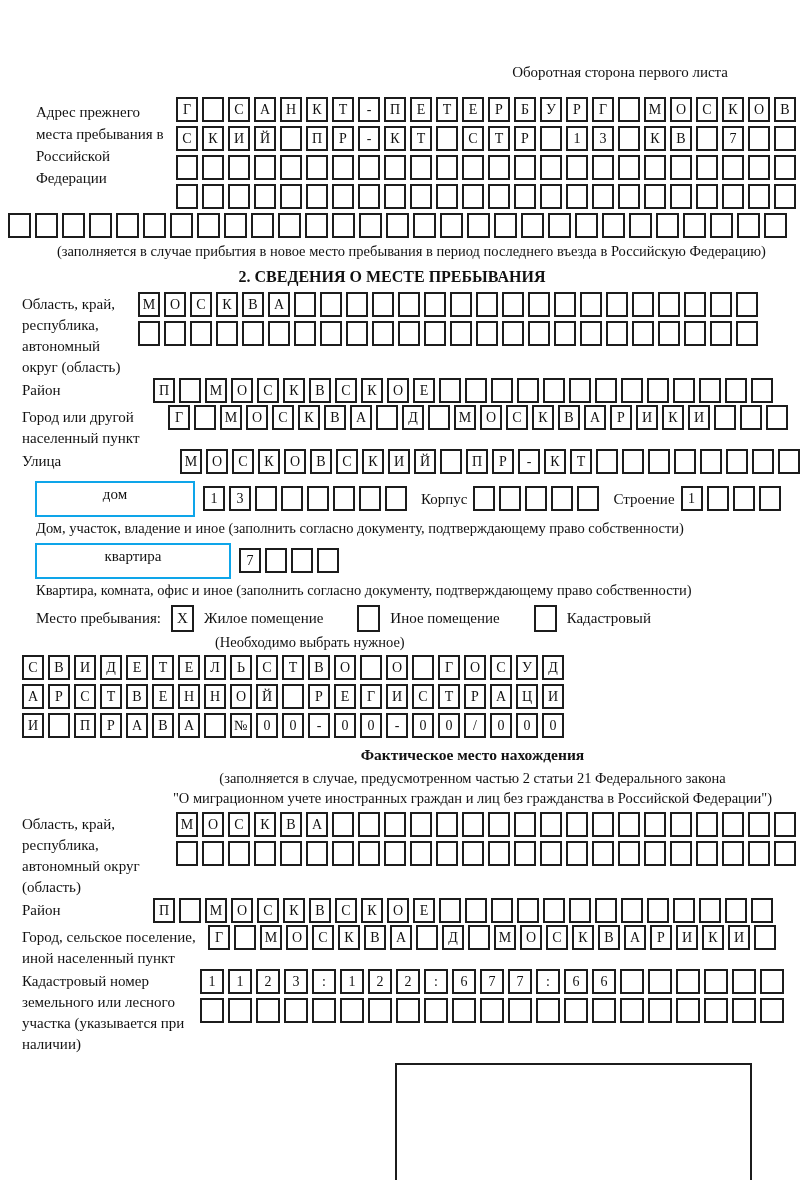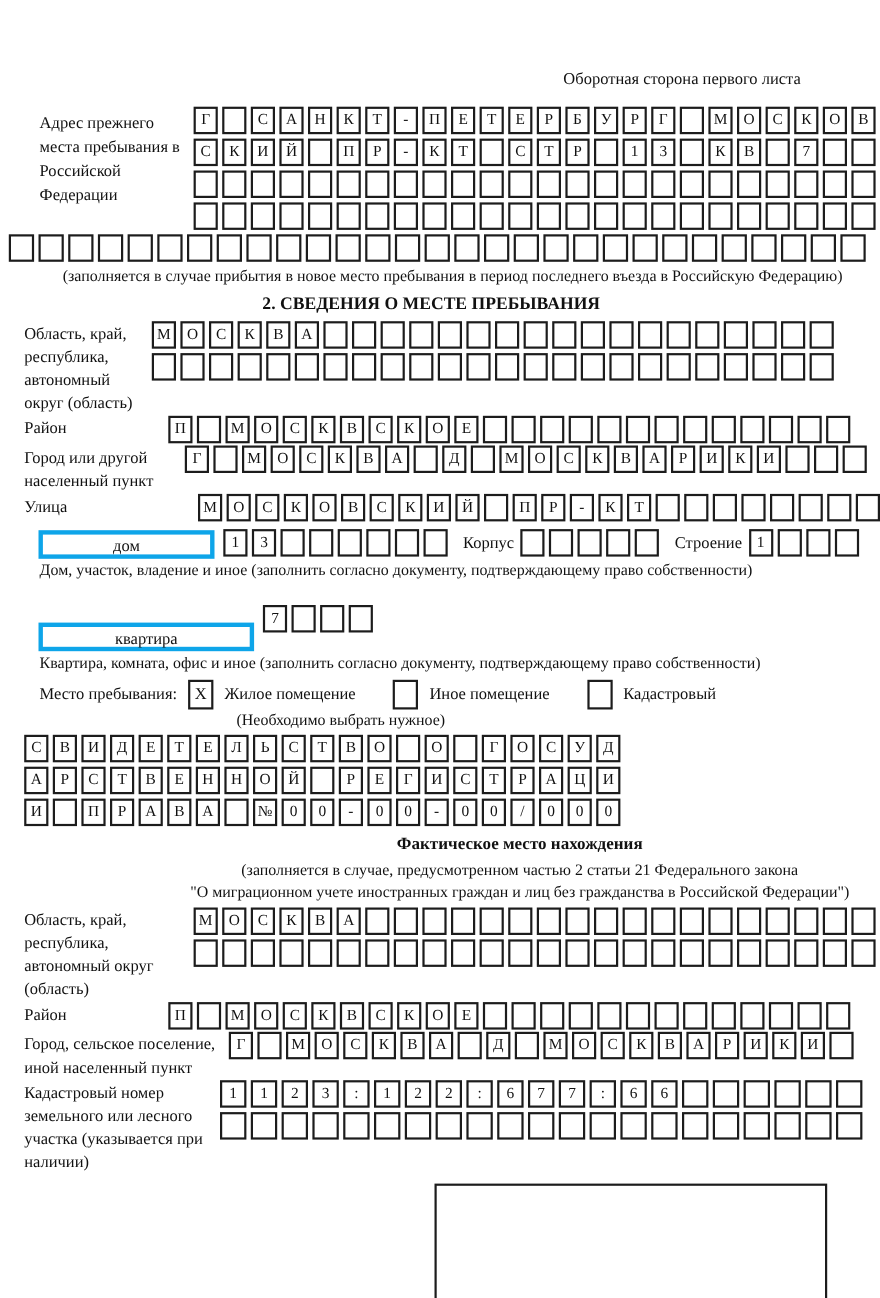--- a/index.html
+++ b/index.html
@@ -29,25 +29,25 @@
   .block1{display:flex;margin:16px 0 0 36px;}
   .block1 .flabel{width:140px;line-height:22px;padding-top:4px;}
 
   .note-center{text-align:center;font-size:14.5px;margin-top:3px;padding-left:23px;}
   .sec-title{text-align:center;font-weight:bold;font-size:16px;margin:8px 16px 6px 0;}
 
   .caption{margin:2px 0 2px 36px;font-size:14.5px;line-height:19px;}
 
   .widebox{
     display:inline-block;box-sizing:border-box;vertical-align:middle;
-    height:26px;border:4px solid #0ea5e9;text-align:center;line-height:22px;font-size:15px;
+    height:36px;border:2px solid #0ea5e9;text-align:center;line-height:22px;font-size:15px;
   }
   .houserow{margin:5px 0 2px 35px;white-space:nowrap;}
   .box-dom{width:160px;margin-right:8px;}
-  .box-kv{width:196px;margin-right:8px;margin-top:32px;}
+  .box-kv{width:196px;margin-right:8px;}
   .mini-label{display:inline-block;vertical-align:middle;margin:0 6px 0 10px;font-size:15px;}
 
   .stayrow{margin:5px 0 0 36px;white-space:nowrap;}
   .stay-label{display:inline-block;vertical-align:middle;margin-right:10px;}
   .chk{
     display:inline-block;box-sizing:border-box;vertical-align:middle;
     width:23px;height:27px;border:2px solid #1c1c1c;text-align:center;
     font-size:15px;line-height:23px;margin-right:10px;
   }
   .opt{display:inline-block;vertical-align:middle;margin-right:34px;}

